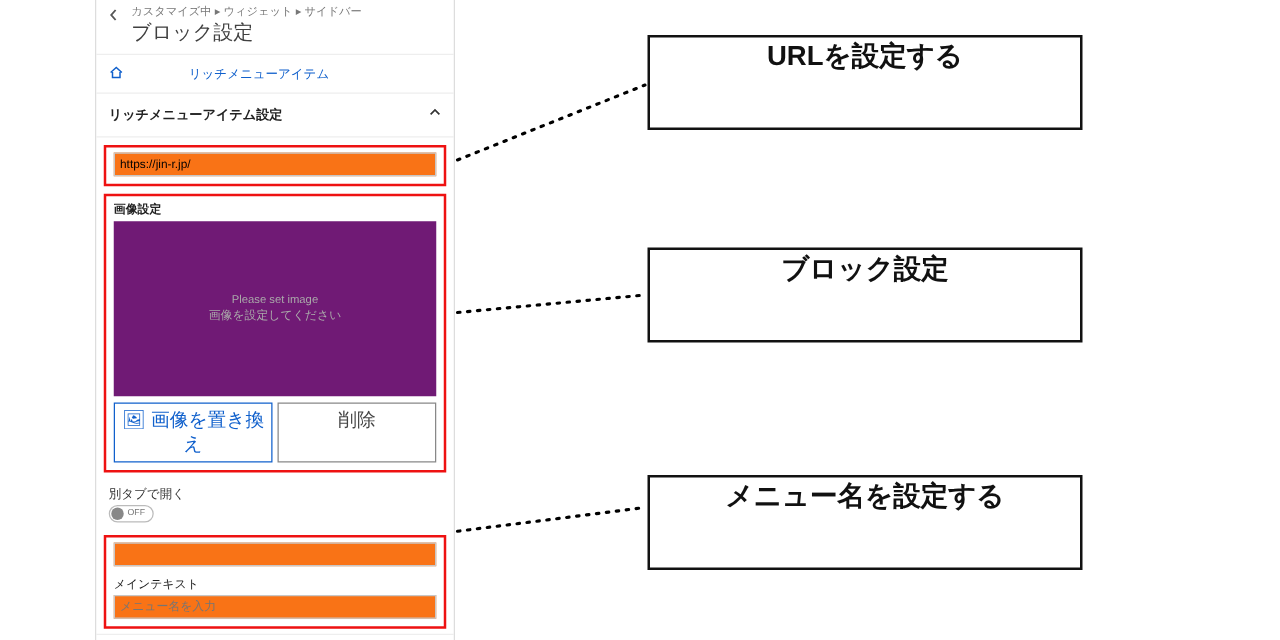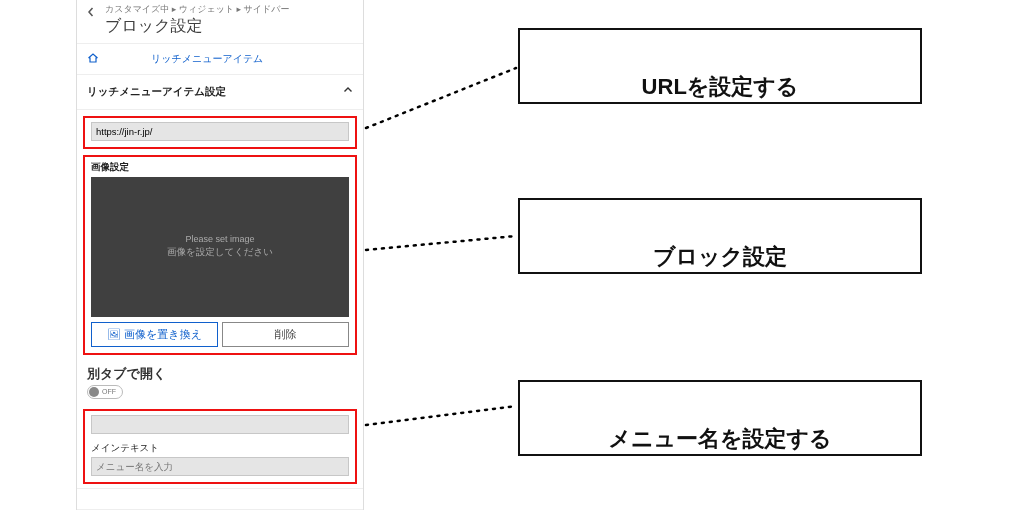--- a/index.html
+++ b/index.html
@@ -66,52 +66,52 @@
     border: 2px solid #e11;
     margin: 6px 6px 4px 6px;
   }
   .field-wrap { padding: 4px 6px 6px 6px; }
   .field-label { font-size:9.5px; color:#222; margin-bottom:2px; }
   .text-input {
     width:100%;
     border:1px solid #c7c7c7;
     padding:3px 4px;
     font-size:9.5px;
-    background:#e5e5e5;
+    background:#f97316;
   }
   .img-area {
     margin: 3px 6px 5px 6px;
-    background:#404040;
+    background:#701a75;
     height: 140px;
     display:flex; flex-direction:column; align-items:center; justify-content:center;
     color:#aaa;
   }
   .img-area .line1 { font-size:9px; }
   .img-area .line2 { font-size:9.5px; margin-top:2px; }
   .btn-row {
     display:flex; gap:4px;
     padding: 0 6px 6px 6px;
   }
   .btn {
     flex:1;
     border:1px solid #1060cc;
     background:#fff;
     color:#1060cc;
-    font-size:11px;
+    font-size:15px;
     padding:4px 0;
     text-align:center;
     cursor:pointer;
   }
   .btn.secondary {
     border-color:#888; color:#444;
   }
   .toggle-row {
     padding: 6px 10px 4px 10px;
   }
-  .toggle-label { font-size:13px; color:#333;font-weight:bold; }
+  .toggle-label { font-size:10px; color:#333; }
   .toggle-pill {
     margin-top:2px;
     width:36px; height:14px;
     border:1px solid #bbb;
     border-radius: 8px;
     background:#fff;
     display:flex; align-items:center;
     font-size:7px; color:#777;
     padding-left:14px; position:relative;
     cursor:pointer;
@@ -132,22 +132,22 @@
   }
 
   
   .callout {
     position:absolute;
     border: 2px solid #111;
     background:#fff;
     font-size:22px;
     font-weight:700;
     color:#111;
-    display:flex; align-items:flex-end; justify-content:center;
-    width: 404px;
+    display:flex; align-items:flex-start; justify-content:center;
+    width: 348px;
     height: 76px;
   }
   .c1 { left: 518px; top: 28px; }
   .c2 { left: 518px; top: 198px; }
   .c3 { left: 518px; top: 380px; }
 
   
   svg.connector { position:absolute; overflow:visible; pointer-events:none; }
 </style>
 </head>

